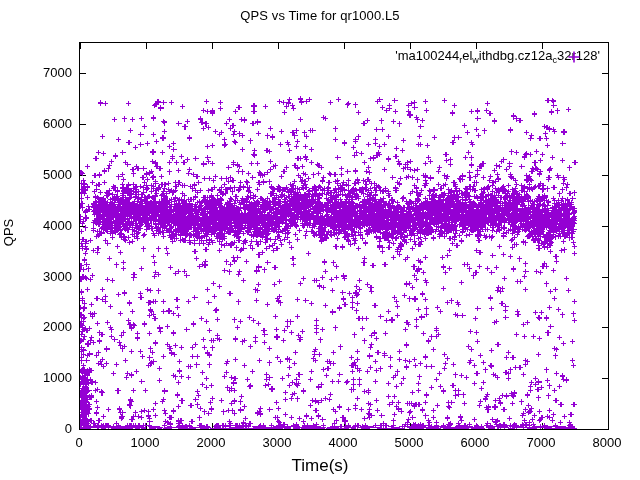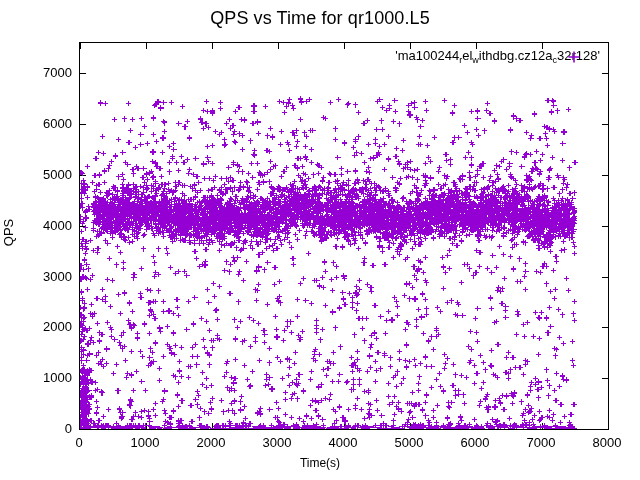--- a/index.html
+++ b/index.html
@@ -18,21 +18,21 @@
     position: relative;
     width: 640px;
     height: 480px;
   }
   #chart-title {
     position: absolute;
     left: 0;
     top: 8px;
     width: 640px;
     text-align: center;
-    font-size: 18px;
+    font-size: 13px;
     color: #000000;
     letter-spacing: 0.1px;
   }
   #plot-frame {
     position: absolute;
     left: 79px;
     top: 42px;
     width: 528px;
     height: 386px;
     border: 1px solid #000000;
@@ -72,21 +72,21 @@
     font-size: 13px;
     line-height: 13px;
     color: #000000;
   }
   #xlabel {
     position: absolute;
     left: 0;
     top: 456px;
     width: 640px;
     text-align: center;
-    font-size: 12px;
+    font-size: 17px;
     color: #000000;
   }
   #ylabel {
     position: absolute;
     left: -22px;
     top: 225px;
     width: 60px;
     text-align: center;
     font-size: 13px;
     color: #000000;

